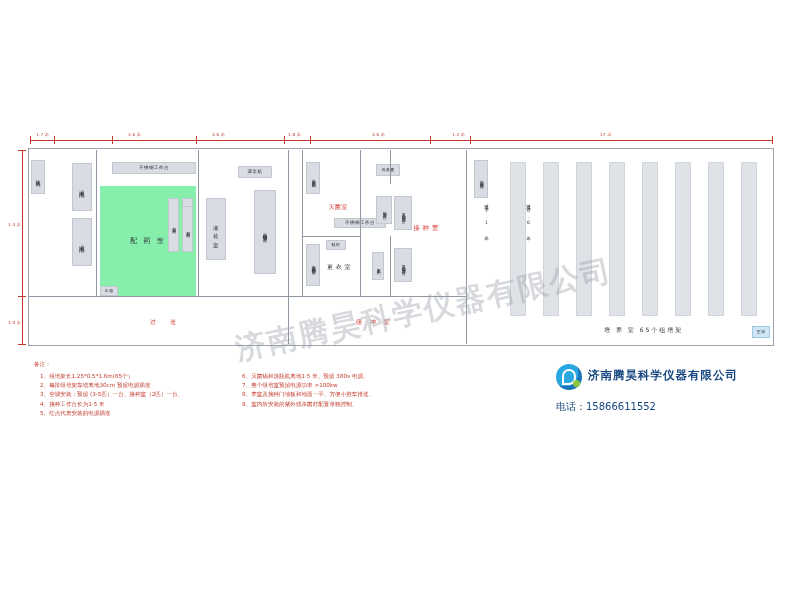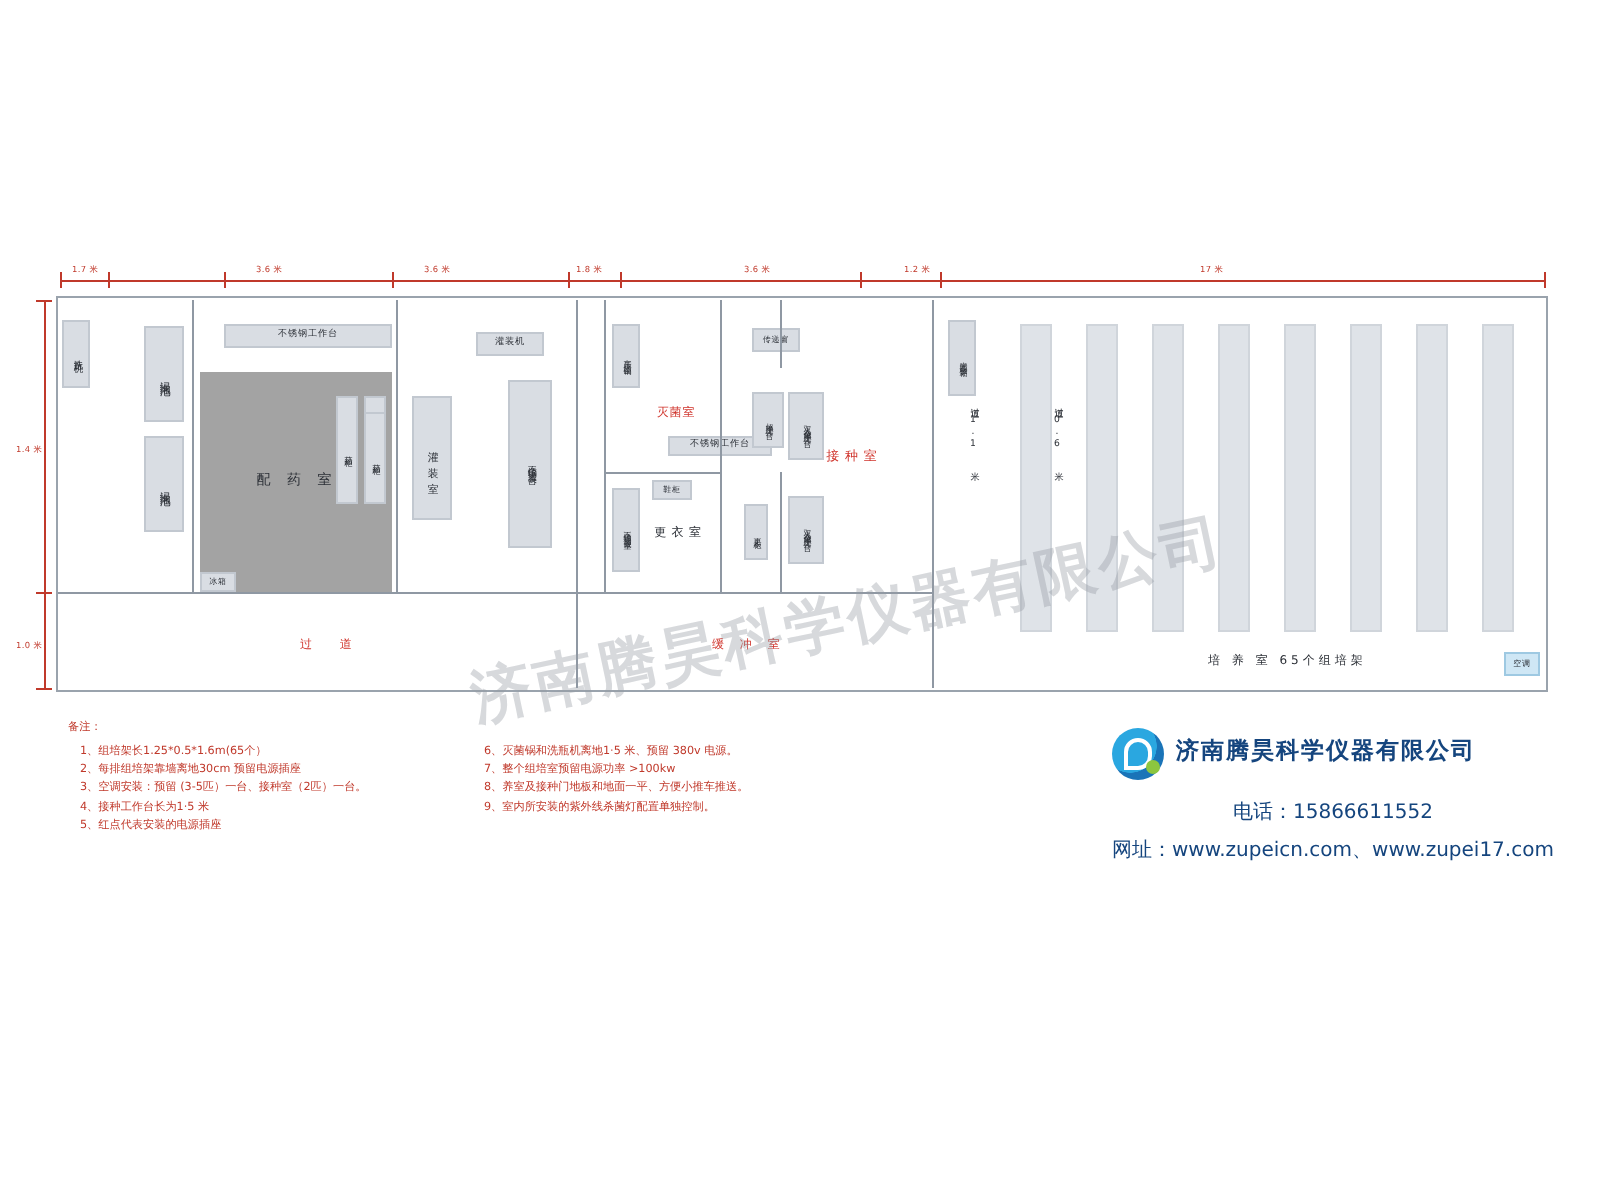--- a/index.html
+++ b/index.html
@@ -26,21 +26,21 @@
     white-space:nowrap;letter-spacing:.2px;
   }
 
   
   .room{
     position:absolute;background:#d9dde3;border:1px solid #c2c8d0;
     display:flex;align-items:center;justify-content:center;
     text-align:center;color:#2b2f36;font-size:5.4px;line-height:1.15;
     letter-spacing:.4px;box-sizing:border-box;
   }
-  .room.white{background:#a3a3a3;border:1px solid #cfd4da;font-family:Liberation Mono, monospace;}
+  .room.white{background:#86efac;border:1px solid #cfd4da;}
   .room.vtext{writing-mode:vertical-rl;text-orientation:upright;letter-spacing:1px;}
   .room.red{color:#d0342c;}
   .room.small{font-size:4.6px;}
   .room.tiny{font-size:4px;}
   .room.noborder{border:none;}
   .corridor-label{
     position:absolute;color:#d0342c;font-size:6px;letter-spacing:6px;
     white-space:nowrap;
   }
   .wall{position:absolute;background:#8f98a3;}
@@ -206,19 +206,18 @@
   </div>
 
   <div class="company">
     <div class="logo">
       <div class="inner"></div>
       <div class="dot"></div>
     </div>
     <div class="company-name">济南腾昊科学仪器有限公司</div>
     <div class="company-lines">
       <div>电话：15866611552</div>
-      <div>网址：www.zupeicn.com、www.zupei17.com</div>
     </div>
   </div>
 
   <div class="watermark">济南腾昊科学仪器有限公司</div>
 
 </div>
 
 </body></html>

